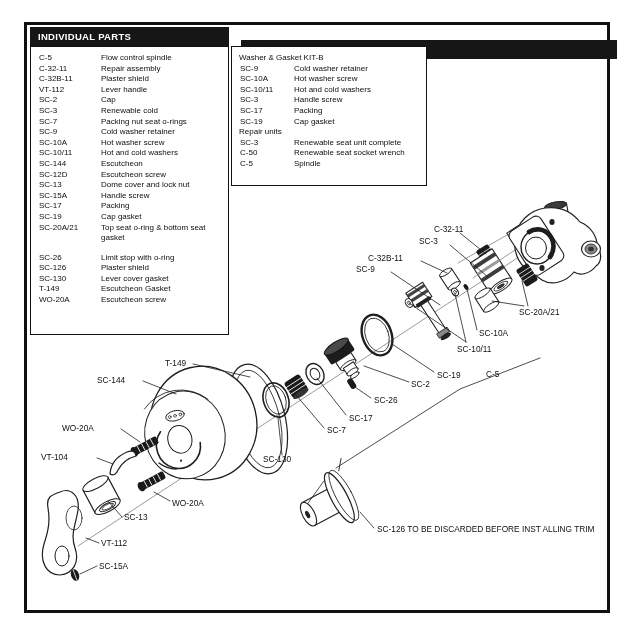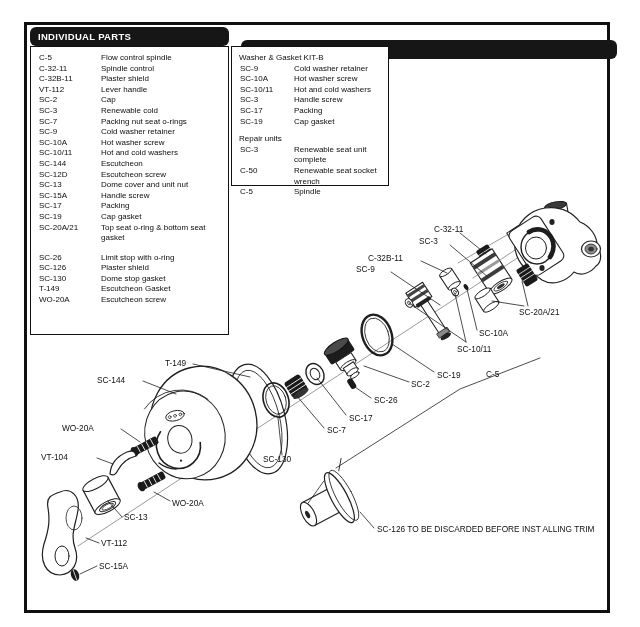--- a/index.html
+++ b/index.html
@@ -1,36 +1,36 @@
 <!DOCTYPE html>
 <html><head>
 <meta charset="utf-8">
 <style>
   html,body{margin:0;padding:0;background:#ffffff;}
   .stage{position:relative;width:640px;height:627px;background:#fff;overflow:hidden;
          font-family:"Liberation Sans","DejaVu Sans",sans-serif;color:#0d0d0d;}
   .frame{position:absolute;left:24px;top:22px;width:586px;height:591px;
          border:3px solid #101010;box-sizing:border-box;background:#fff;}
-  .panel-header{position:absolute;height:19px;background:#161616;box-sizing:border-box;border-radius:6px;}
+  .panel-header{position:absolute;height:19px;background:#161616;box-sizing:border-box;}
   .panel-header span{display:block;line-height:19px;padding-left:8px;color:#fff;
          font-size:9.5px;font-weight:bold;letter-spacing:.3px;}
   .hdr-ind{left:30px;top:27px;width:199px;}
   .hdr-comp{left:241px;top:27px;width:376px;margin-top:13px;}
   .panel-body{position:absolute;border:1.5px solid #111;box-sizing:border-box;
          background:#fff;padding-top:6px;}
   .body-ind{left:30px;top:46px;width:199px;height:289px;}
-  .body-comp{left:231px;top:46px;width:158px;height:140px;}
+  .body-comp{left:231px;top:46px;width:196px;height:140px;}
   .prow{display:flex;align-items:flex-start;padding-left:8px;font-size:8px;
         line-height:10.6px;}
   .prow .code{flex:0 0 62px;}
   .body-comp .prow .code{flex:0 0 54px;}
   .prow .desc{flex:1 1 auto;padding-right:4px;}
   .prow.gap-before{margin-top:9px;}
   .group-title{padding-left:7px;font-size:8px;line-height:10.6px;}
-  .group-title.rep{margin-top:7px;}
+  .group-title.rep{margin-top:0;}
   svg text{font-family:"Liberation Sans","DejaVu Sans",sans-serif;font-size:8.3px;fill:#101010;}
   svg{position:absolute;left:0;top:0;}
 </style>
 </head>
 <body>
 
 <div class="stage">
   <div class="frame"></div>
 
   <div class="panel-header hdr-ind">
@@ -42,21 +42,21 @@
 
   <div class="panel-body body-ind">
 
       <div class="prow">
         <span class="code">C-5</span>
         <span class="desc">Flow control spindle</span>
       </div>
 
       <div class="prow">
         <span class="code">C-32-11</span>
-        <span class="desc">Spindle control</span>
+        <span class="desc">Repair assembly</span>
       </div>
 
       <div class="prow">
         <span class="code">C-32B-11</span>
         <span class="desc">Plaster shield</span>
       </div>
 
       <div class="prow">
         <span class="code">VT-112</span>
         <span class="desc">Lever handle</span>
@@ -97,21 +97,21 @@
         <span class="desc">Escutcheon</span>
       </div>
 
       <div class="prow">
         <span class="code">SC-12D</span>
         <span class="desc">Escutcheon screw</span>
       </div>
 
       <div class="prow">
         <span class="code">SC-13</span>
-        <span class="desc">Dome cover and unit nut</span>
+        <span class="desc">Dome cover and lock nut</span>
       </div>
 
       <div class="prow">
         <span class="code">SC-15A</span>
         <span class="desc">Handle screw</span>
       </div>
 
       <div class="prow">
         <span class="code">SC-17</span>
         <span class="desc">Packing</span>
@@ -132,21 +132,21 @@
         <span class="desc">Limit stop with o-ring</span>
       </div>
 
       <div class="prow">
         <span class="code">SC-126</span>
         <span class="desc">Plaster shield</span>
       </div>
 
       <div class="prow">
         <span class="code">SC-130</span>
-        <span class="desc">Dome stop gasket</span>
+        <span class="desc">Lever cover gasket</span>
       </div>
 
       <div class="prow">
         <span class="code">T-149</span>
         <span class="desc">Escutcheon Gasket</span>
       </div>
 
       <div class="prow">
         <span class="code">WO-20A</span>
         <span class="desc">Escutcheon screw</span>

